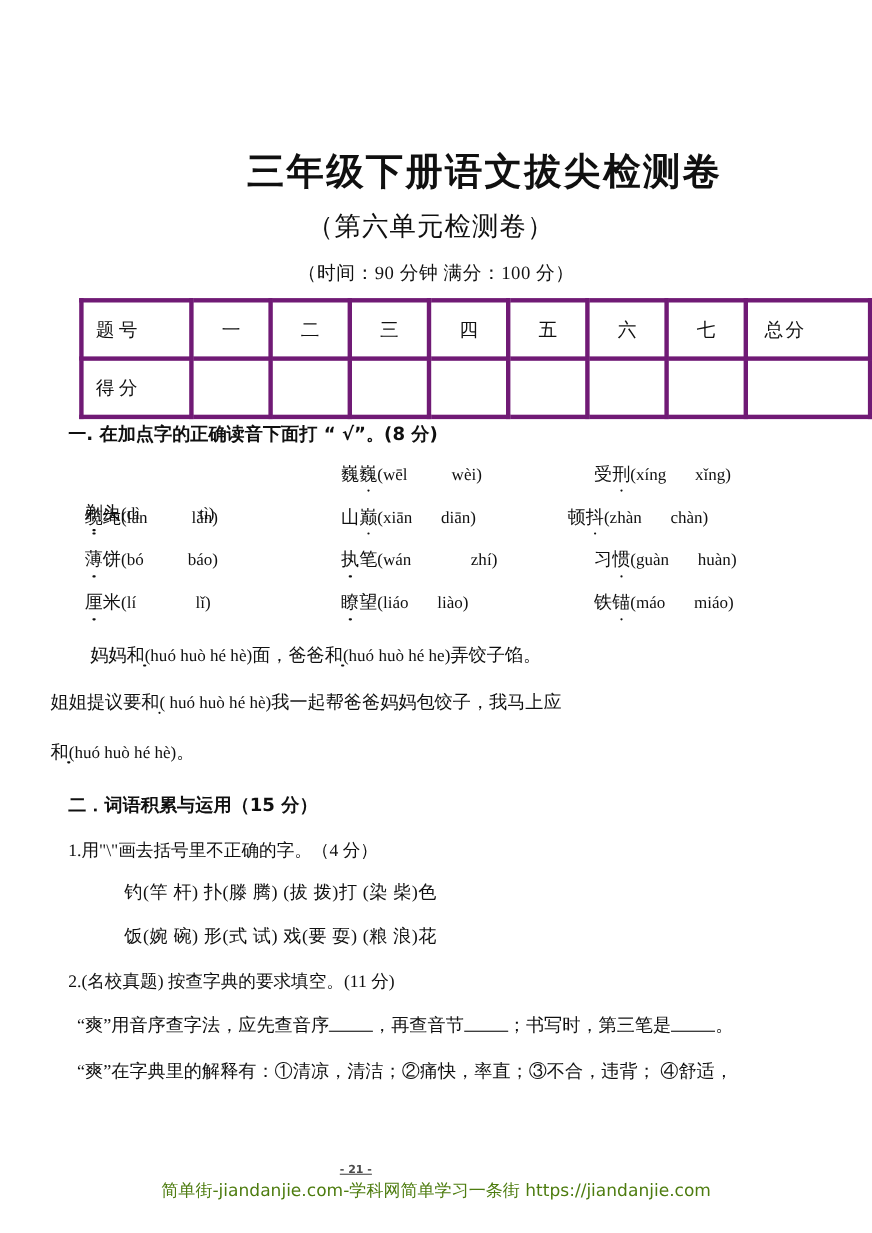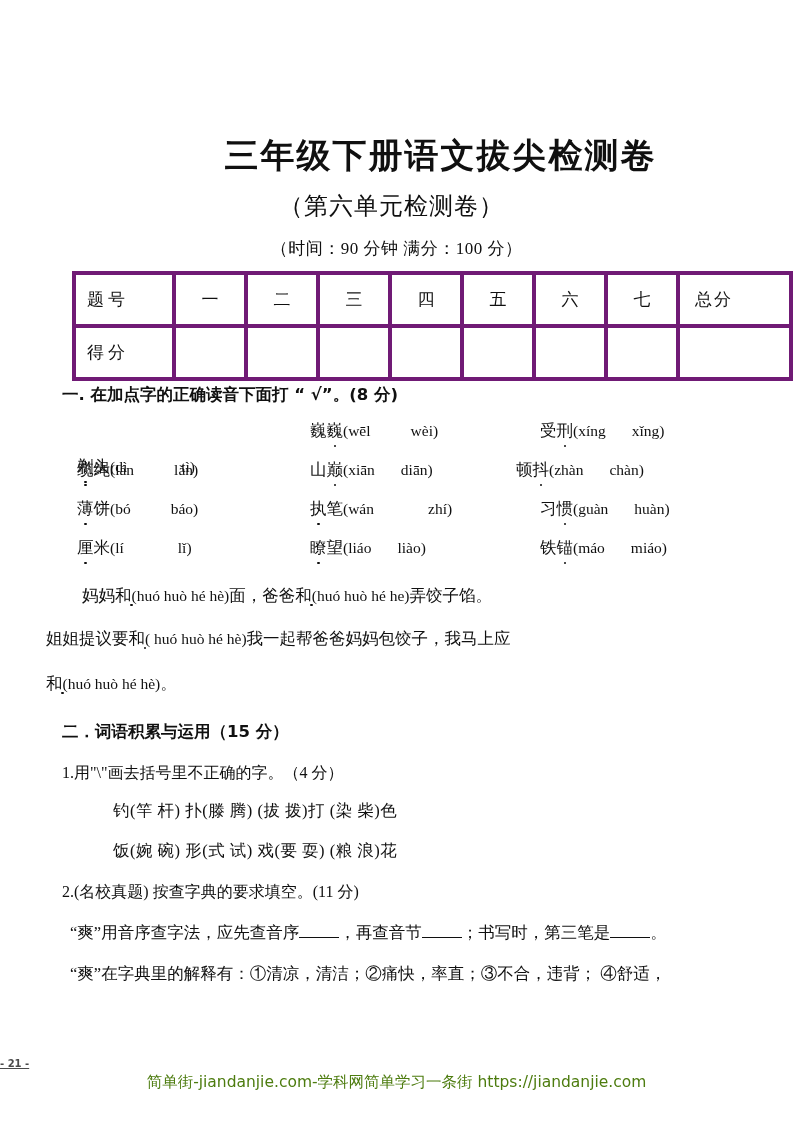--- a/index.html
+++ b/index.html
@@ -143,21 +143,21 @@
     border-bottom: 1.3px solid #101010;
     height: 0.95em;
     vertical-align: baseline;
   }
 
   
   .page-num {
     position: absolute;
     left: 0; top: 1058px;
     width: 647px;
-    text-align: left;
+    text-align: center;
     font-size: 10px;
     font-weight: bold;
     color: #4a4a4a;
     font-family: "DejaVu Sans", "Liberation Sans", sans-serif;
     text-decoration: underline;
   }
   .watermark {
     position: absolute;
     left: 0; top: 1072px;
     width: 793px;

